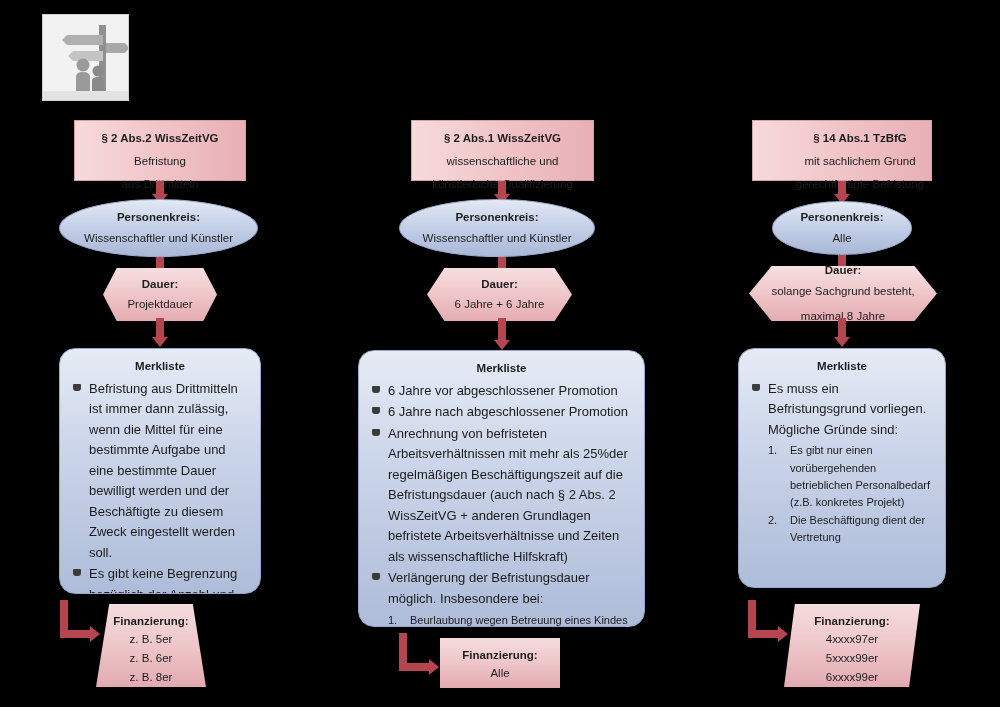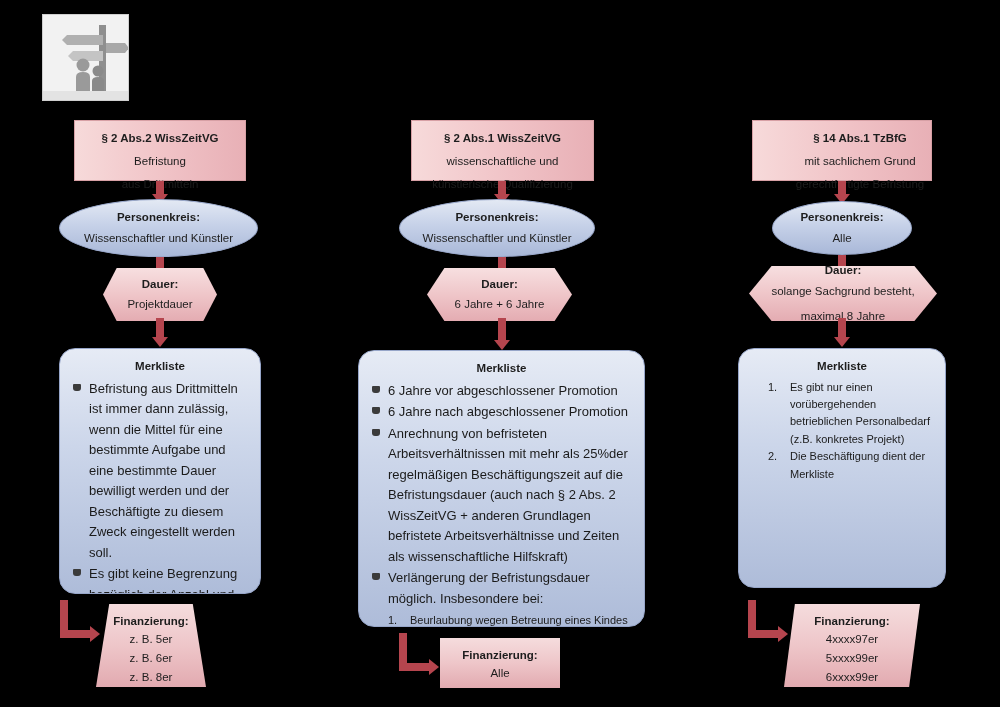--- a/index.html
+++ b/index.html
@@ -388,23 +388,26 @@
     <div class="shape-text" style="margin-top:8px;">maximal 8 Jahre</div>
   </div>
 
   <div class="arrow-down" style="left:834px; top:318px; height:30px;">
     <div class="stem" style="height:19px;"></div>
     <div class="head" style="top:19px;"></div>
   </div>
 
   <div class="merk-box" style="left:738px; top:348px; width:208px; height:240px;">
     <div class="shape-title">Merkliste</div>
+    <ul class="bullet-list">
+      <li>Es muss ein Befristungsgrund vorliegen. Mögliche Gründe sind:</li>
+    </ul>
     <ol class="num-list">
       <li><span class="num">1.</span><span>Es gibt nur einen vorübergehenden betrieblichen Personalbedarf (z.B. konkretes Projekt)</span></li>
-      <li><span class="num">2.</span><span>Die Beschäftigung dient der Merkliste</span></li>
+      <li><span class="num">2.</span><span>Die Beschäftigung dient der Vertretung</span></li>
     </ol>
   </div>
 
   <div class="arrow-elbow" style="left:748px; top:600px; width:44px; height:46px;">
     <div class="v" style="height:38px;"></div>
     <div class="h" style="top:30px; width:26px;"></div>
     <div class="head" style="left:30px; top:26px;"></div>
   </div>
 
   <div class="fin-para" style="left:784px; top:604px; width:136px; height:83px;">

